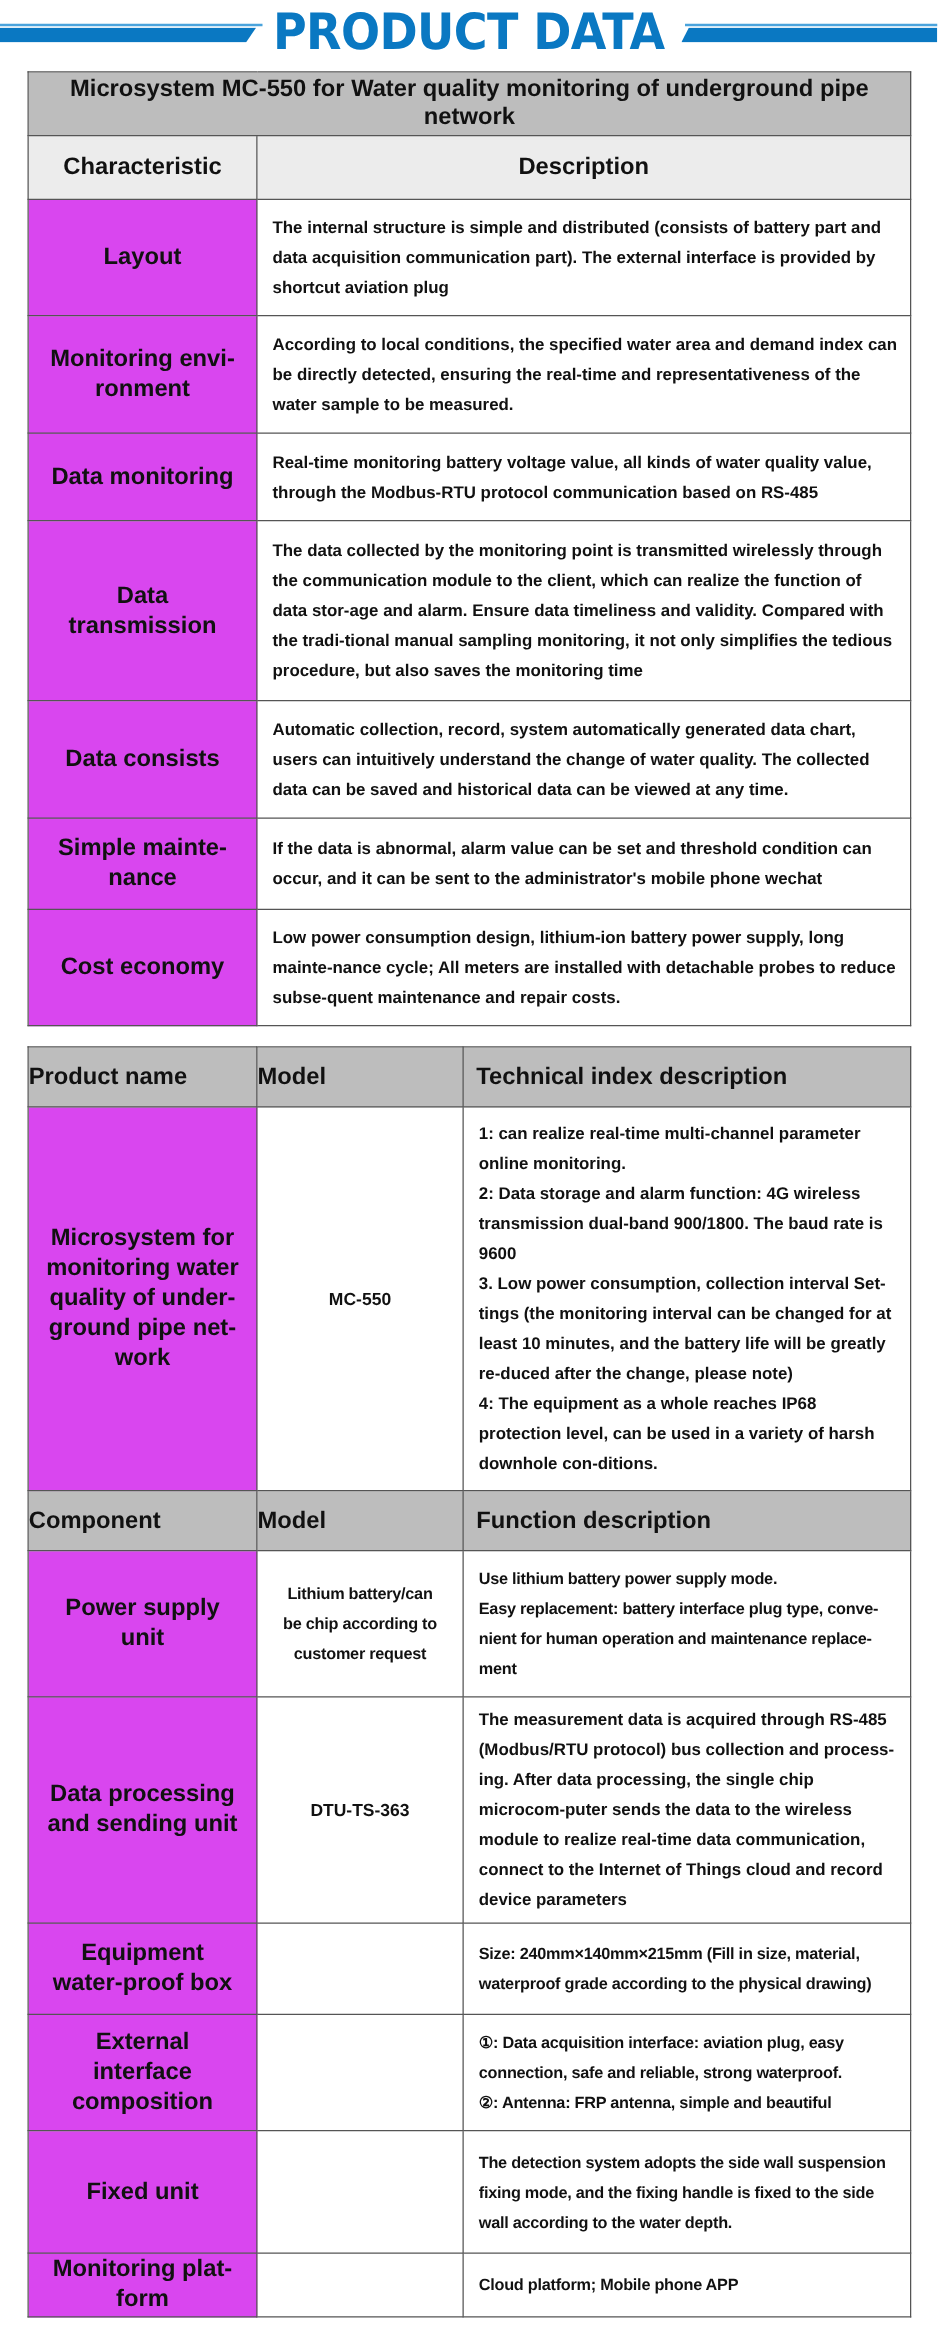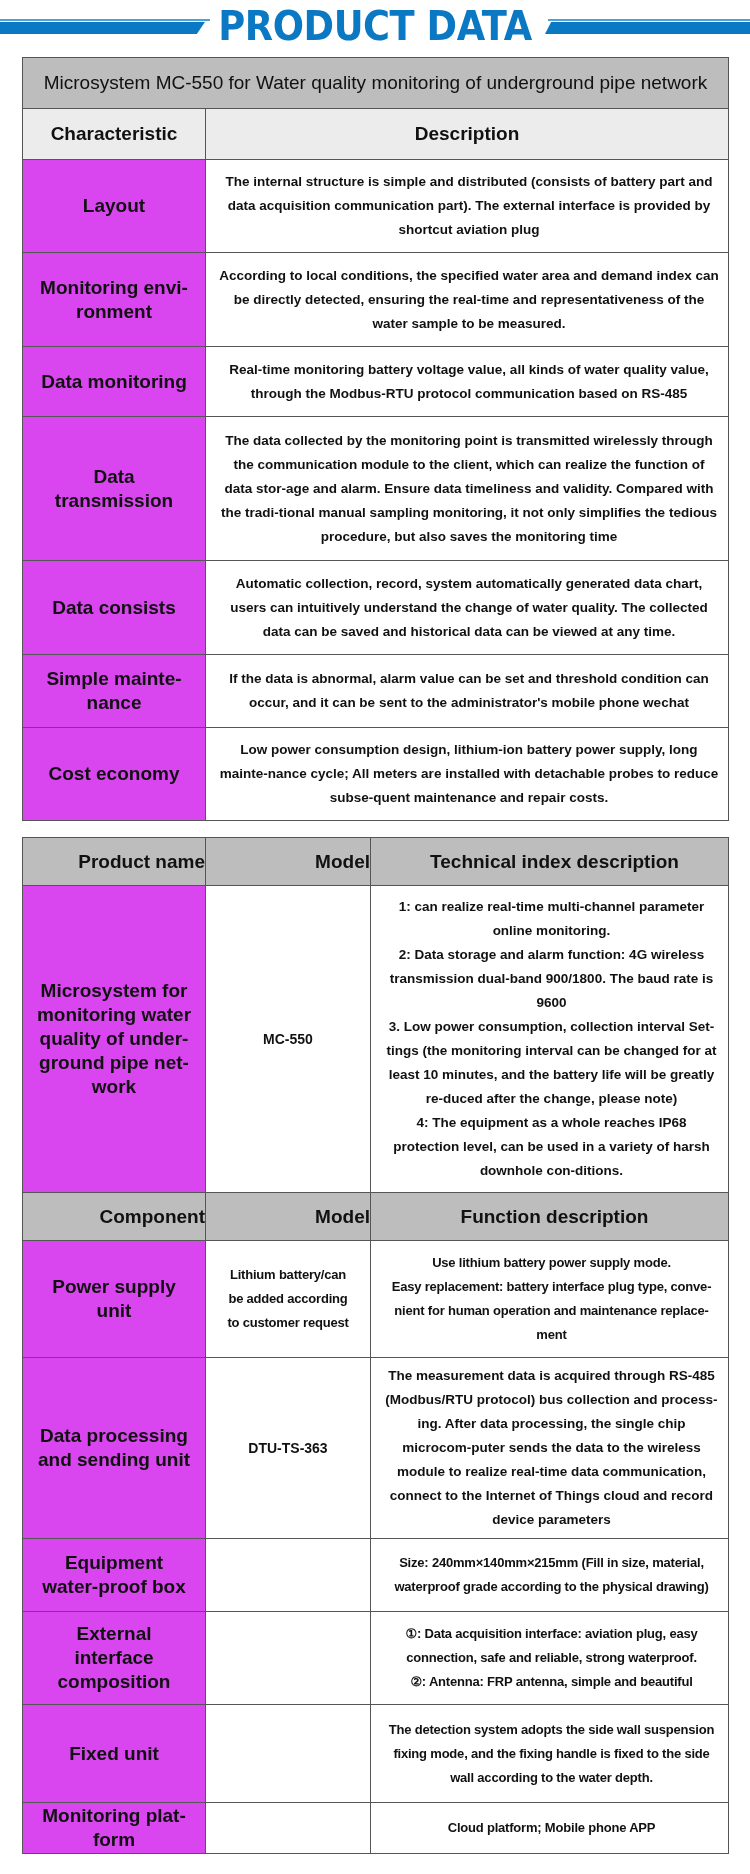--- a/index.html
+++ b/index.html
@@ -9,27 +9,27 @@
   .banner .bar-hl { position:absolute; top:19px; height:2px; background:#4aa3dc; }
   .banner .bar.left { left:0; width:205px; clip-path:polygon(0 0,100% 0,96% 100%,0 100%); }
   .banner .bar.right { left:545px; width:205px; clip-path:polygon(3% 0,100% 0,100% 100%,0 100%); }
   .banner .bar-hl.left { left:0; width:210px; }
   .banner .bar-hl.right { left:548px; width:202px; }
   .banner .title { position:absolute; left:0; width:750px; top:0; text-align:center; font-family:"DejaVu Sans", sans-serif; font-weight:bold; font-size:40px; line-height:52px; color:#0a78c2; letter-spacing:-0.5px; transform:scaleX(0.92); }
   table { position:absolute; left:22px; width:706px; border-collapse:collapse; table-layout:fixed; }
   td, th { border:1.5px solid #555; padding:0;font-weight:bold; }
   .t1 { top:57px; }
   .t2 { top:837px; }
-  .title-row td { background:#bdbdbd; height:50px; text-align:center; font-size:19px; font-weight:normal; }
+  .title-row td { background:#bdbdbd; height:50px; text-align:center; font-size:19px; font-weight:bold; }
   .hdr td { background:#ececec; height:50px; text-align:center; font-size:19px; }
   .hdr2 td { background:#bdbdbd; height:47px; font-size:19px; }
-  .hdr2 td.c, .hdr td.c { text-align:right; }
-  .hdr2 td.l { text-align:center; padding-left:10px; }
+  .hdr2 td.c, .hdr td.c { text-align:left; }
+  .hdr2 td.l { text-align:left; padding-left:10px; }
   .label { background:#d946ef; text-align:center; font-size:19px; line-height:24px; padding:0 12px; }
-  .desc { background:#fff; font-size:13.5px; line-height:24px; padding:6px 8px 6px 12px; text-align:center; }
+  .desc { background:#fff; font-size:13.5px; line-height:24px; padding:6px 8px 6px 12px; text-align:left; }
   .model { background:#fff; text-align:center; font-size:14px; line-height:24px; padding:0 20px; }
   .desc.narrow { font-size:13.5px; }
   .cond { font-size:13px; letter-spacing:-0.2px; }
 </style>
 </head>
 <body>
 
 <div class="banner">
   <div class="bar-hl left"></div>
   <div class="bar left"></div>
@@ -104,21 +104,21 @@
       <div>4: The equipment as a whole reaches IP68 protection level, can be used in a variety of harsh downhole con-ditions.</div>
     </td>
   </tr>
   <tr class="hdr2">
     <td class="c">Component</td>
     <td class="c">Model</td>
     <td class="l">Function description</td>
   </tr>
   <tr style="height:117px">
     <td class="label">Power supply unit</td>
-    <td class="model cond">Lithium battery/can be added according to customer request</td>
+    <td class="model cond">Lithium battery/can be chip according to customer request</td>
     <td class="desc cond">
       <div>Use lithium battery power supply mode.</div>
       <div>Easy replacement: battery interface plug type, conve-nient for human operation and maintenance replace-ment</div>
     </td>
   </tr>
   <tr style="height:167px">
     <td class="label">Data processing and sending unit</td>
     <td class="model">DTU-TS-363</td>
     <td class="desc">
       <div>The measurement data is acquired through RS-485 (Modbus/RTU protocol) bus collection and process-ing. After data processing, the single chip microcom-puter sends the data to the wireless module to realize real-time data communication, connect to the Internet of Things cloud and record device parameters</div>

